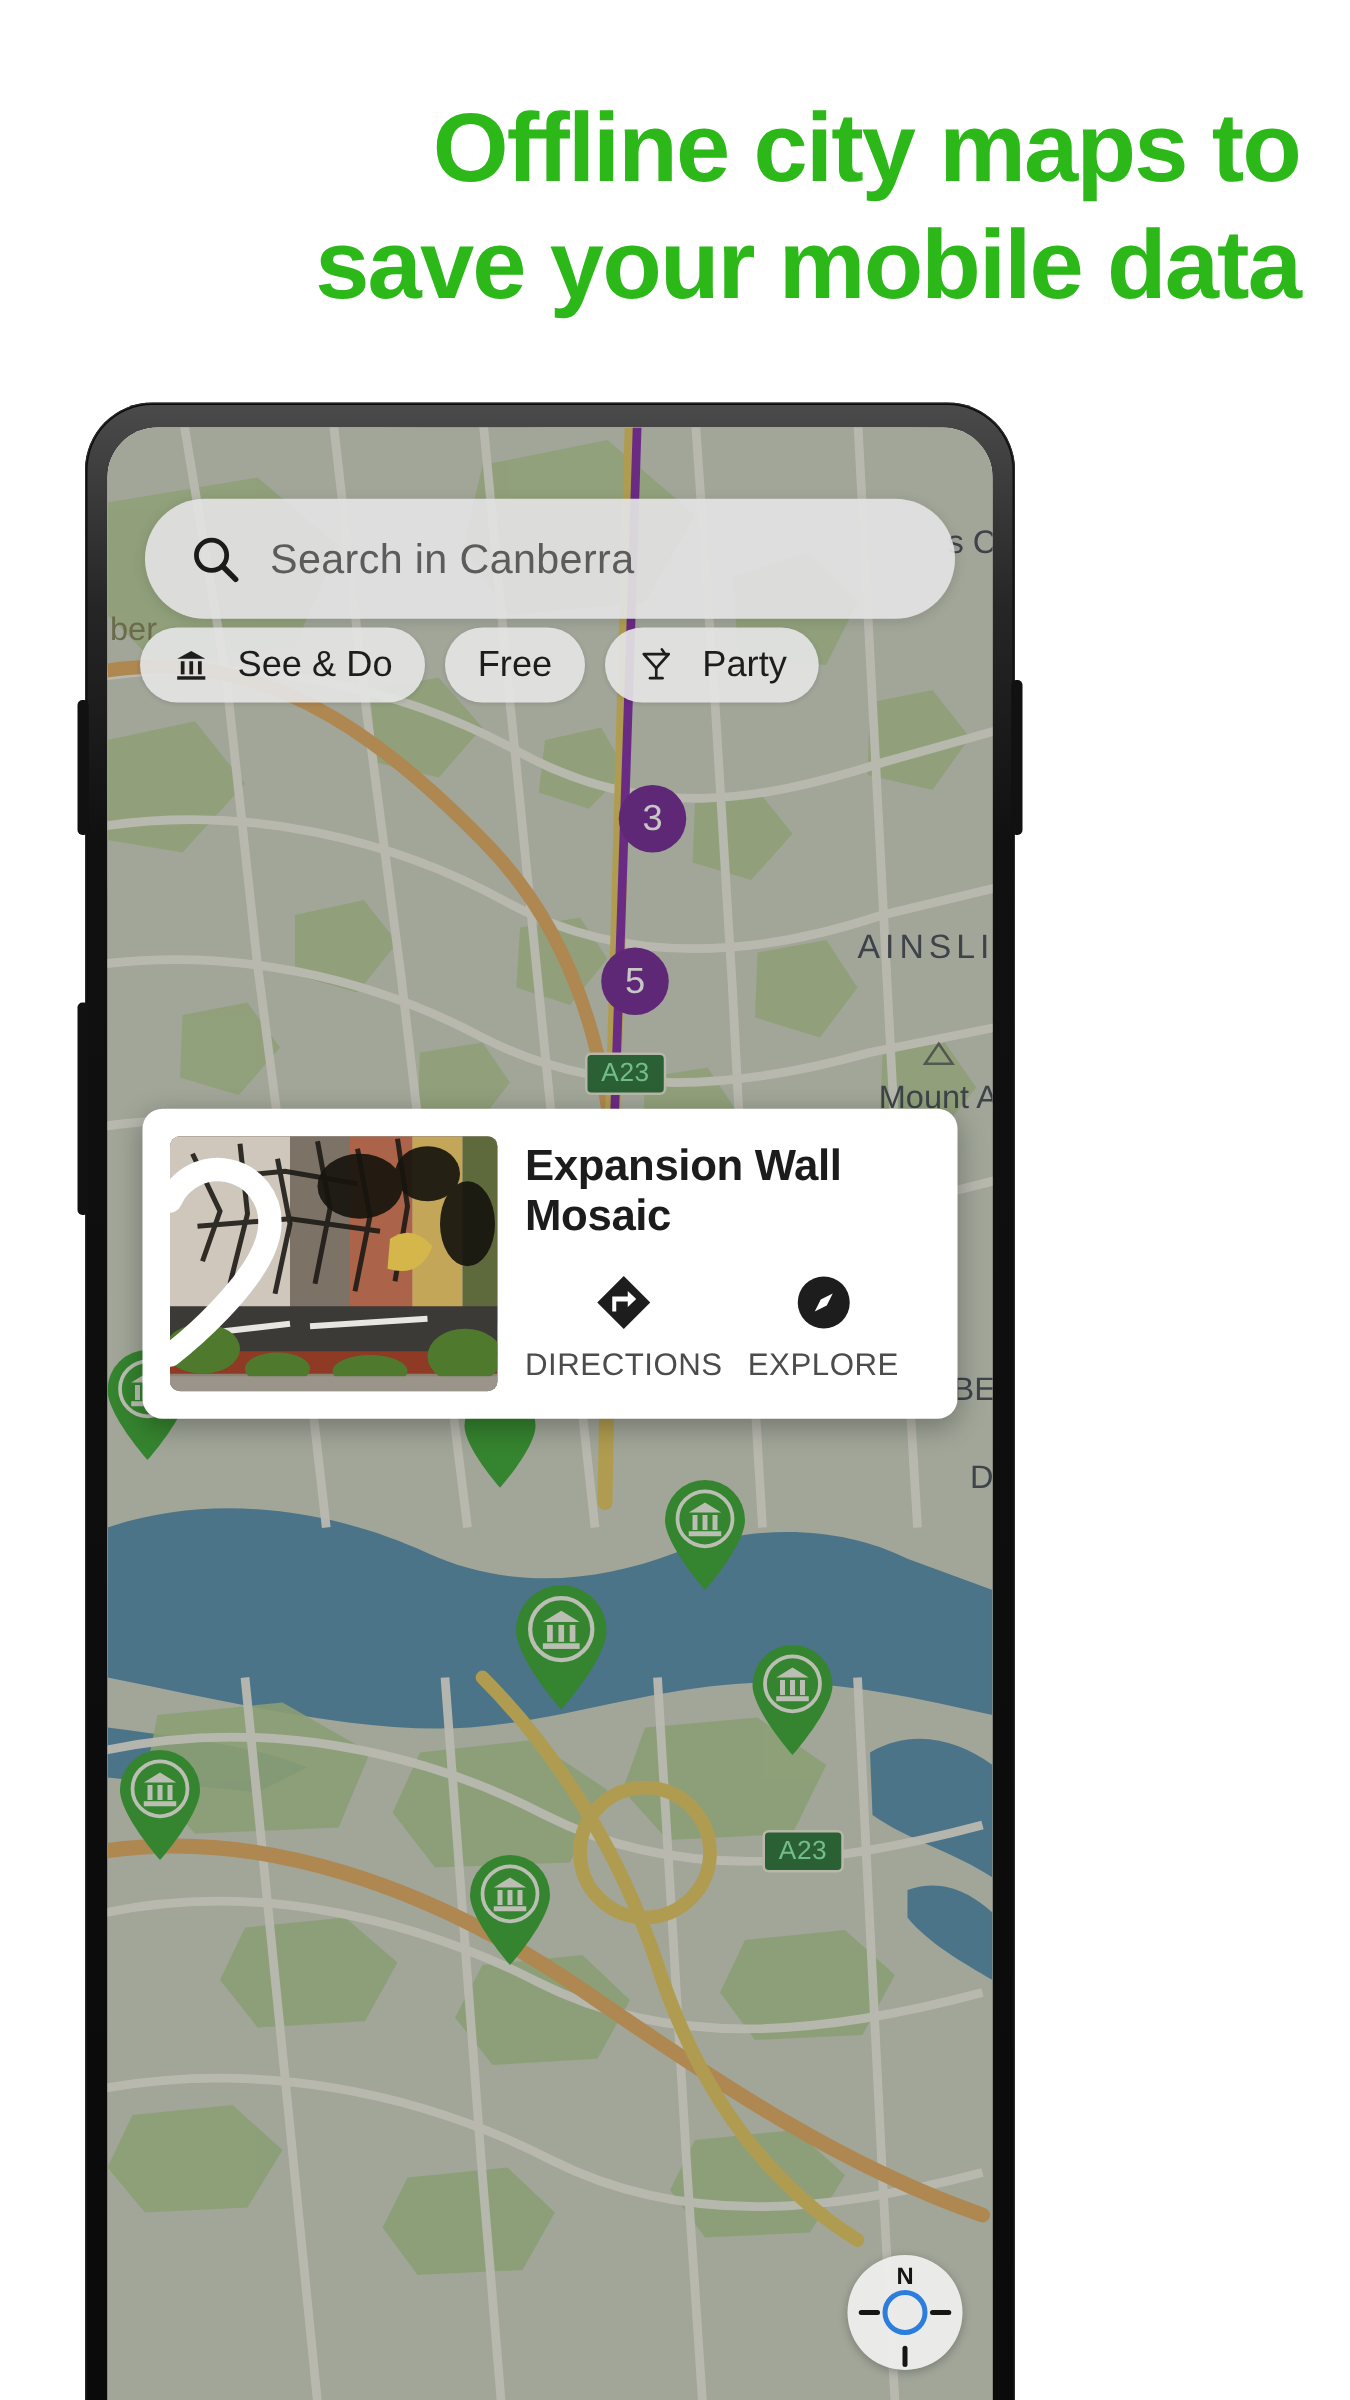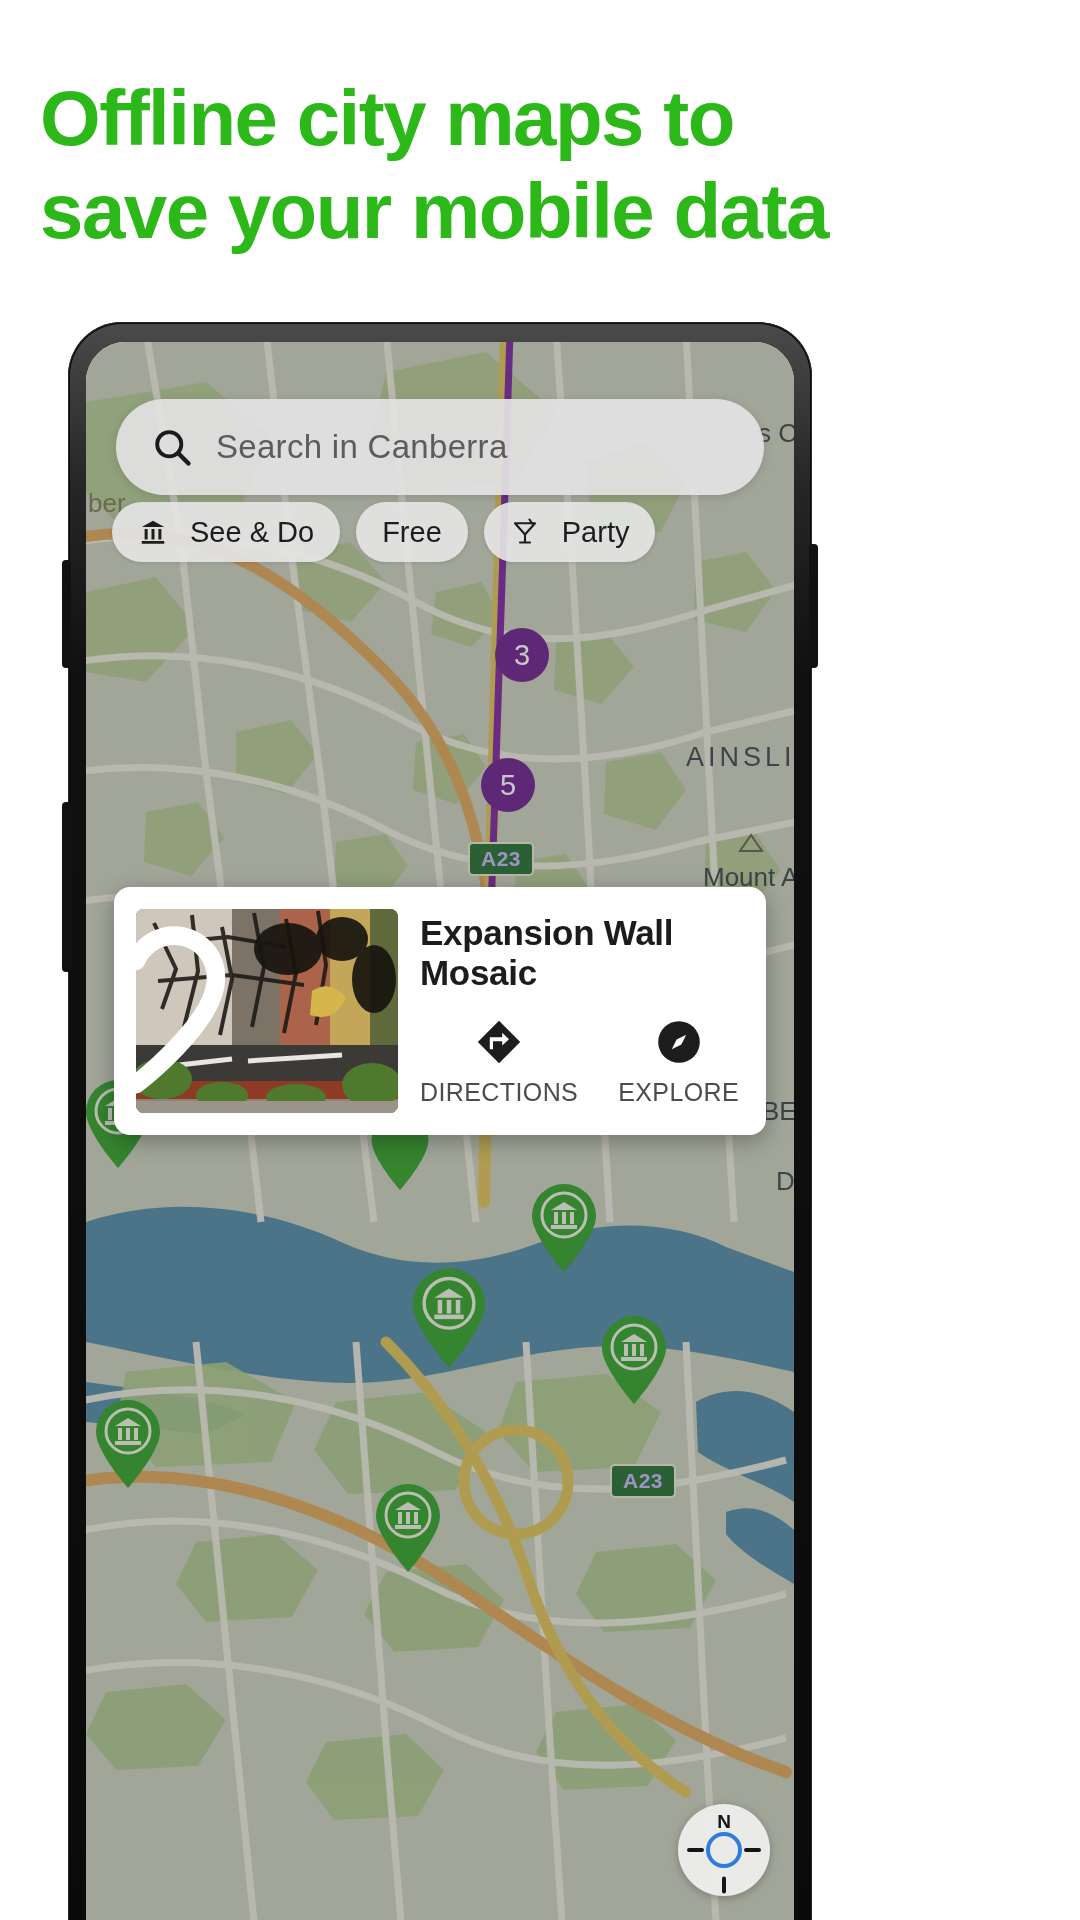--- a/index.html
+++ b/index.html
@@ -7,21 +7,21 @@
   body {
     background:#ffffff;
     font-family:"Liberation Sans", sans-serif;
     -webkit-font-smoothing:antialiased;
   }
 
   
   .headline {
     width:1080px;
     padding:72px 40px 0 40px;
-    text-align:left;
+    text-align:right;
     color:#2bb818;
     font-weight:bold;
     font-size:78px;
     line-height:1.19;
     letter-spacing:-1.5px;
   }
   .headline .ln { display:block; }
 
   
   .phone-wrap {
@@ -154,21 +154,21 @@
   .poi-title {
     font-size:35px;
     font-weight:bold;
     color:#1c1c1c;
     letter-spacing:-.3px;
     padding-top:4px;
   }
   .poi-actions {
     margin-top:auto;
     display:flex;
-    gap:40px;
+    gap:20px;
     padding-bottom:6px;
   }
   .poi-action {
     display:flex; flex-direction:column; align-items:center;
     gap:12px;
     min-width:120px;
   }
   .poi-action .lbl {
     font-size:25px;
     color:#4c4c4c;
@@ -213,23 +213,23 @@
     font-size:27px;
     letter-spacing:4px;
     white-space:nowrap;
   }
   .map-label.plain { letter-spacing:0; font-size:26px; color:#3c4150; }
   .shield {
     position:absolute;
     background:#1f6b2e;
     border:2px solid #e8e8d8;
     border-radius:5px;
-    color:#c4b5fd;
+    color:#86efac;
     font-size:21px;
-    font-weight:bold;
+    font-weight:normal;
     padding:3px 11px;
     letter-spacing:.5px;
   }
 </style>
 </head>
 <body>
 
 <div class="headline">
   <span class="ln">Offline city maps to</span>
   <span class="ln">save your mobile data</span>

